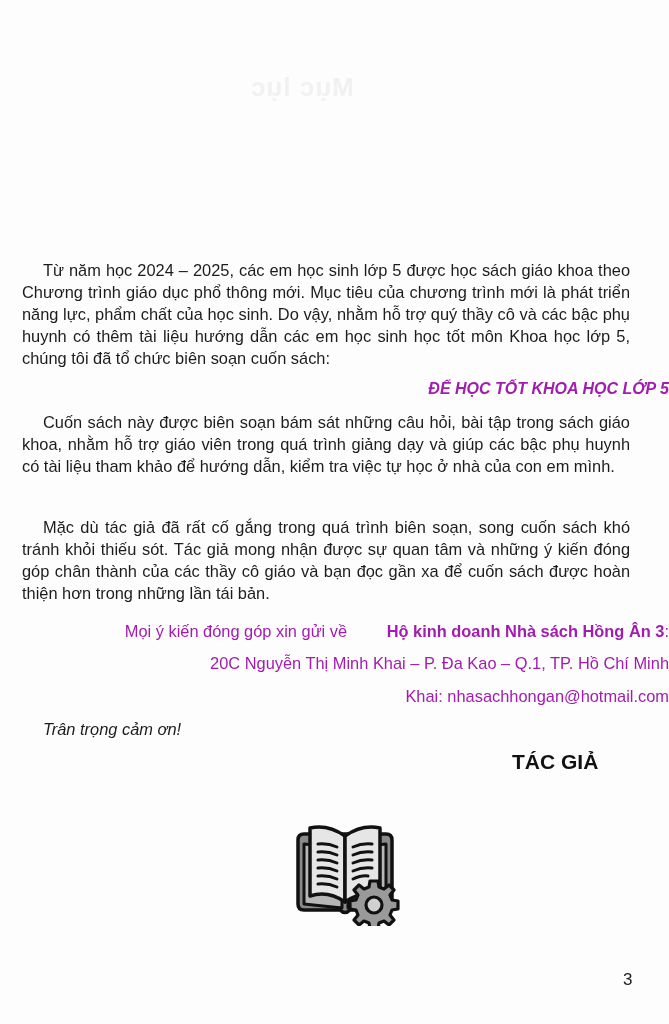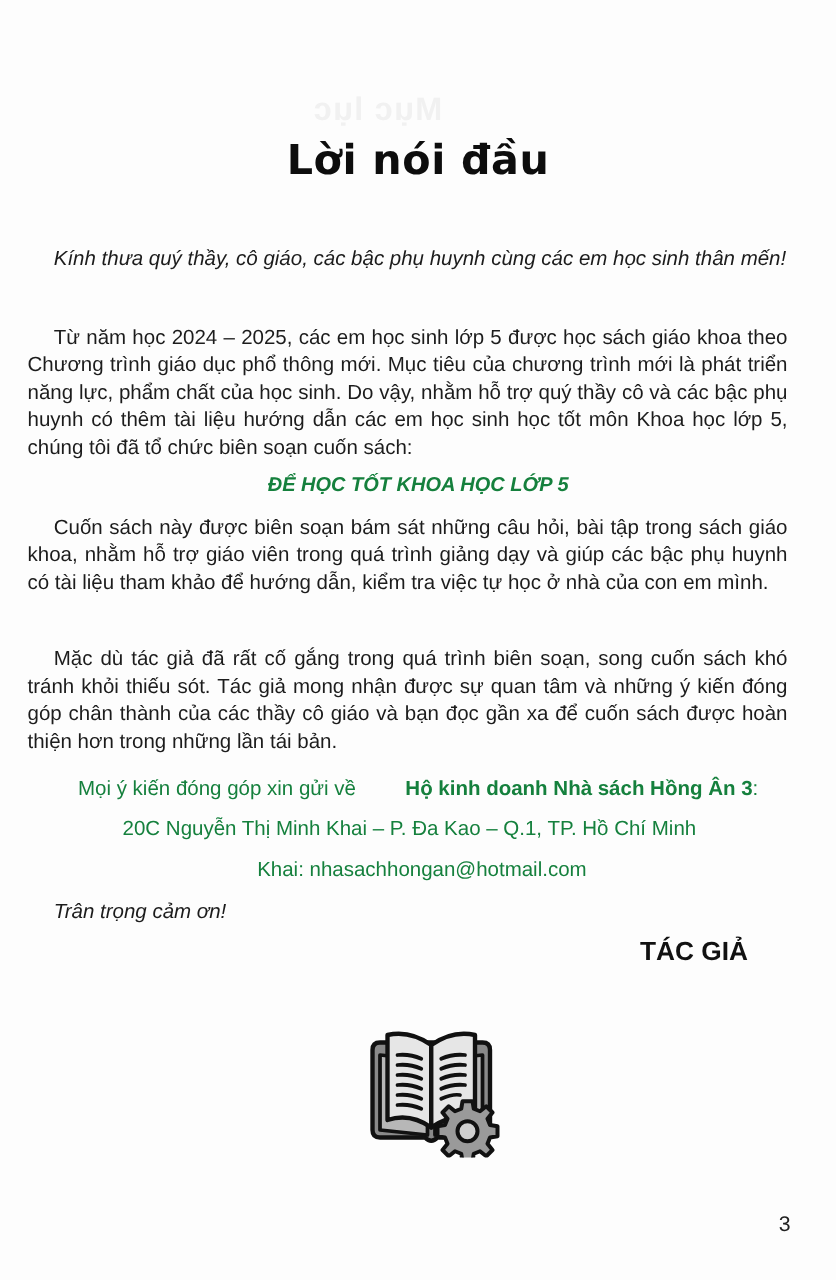--- a/index.html
+++ b/index.html
@@ -49,24 +49,24 @@
       font-size: 16.4px;
       line-height: 22px;
       text-align: justify;
       color: #1c1c1c;
     }
     .body-text.indent { text-indent: 21px; }
     .italic { font-style: italic; }
     .center-line {
       position: absolute;
       left: 0; right: 0;
-      text-align: center;
+      text-align: right;
       font-size: 16.4px;
       line-height: 22px;
-      color: #15803d;
+      color: #a21caf;
     }
     .book-title {
       font-weight: bold;
       font-style: italic;
       font-size: 16px;
     }
     .bold { font-weight: bold; padding-left: 35px; }
     .signature {
       position: absolute;
       left: 512px;
@@ -90,23 +90,21 @@
       color: #222;
     }
   </style>
 </head>
 <body>
 
 <div class="page">
 
   <div class="bleed">Mục lục</div>
 
-  <div class="title">Lời nói đầu</div>
 
-  <div class="body-text indent italic" style="top:196px;">Kính thưa quý thầy, cô giáo, các bậc phụ huynh cùng các em học sinh thân mến!</div>
 
   <div class="body-text indent" style="top:259px;">Từ năm học 2024 – 2025, các em học sinh lớp 5 được học sách giáo khoa theo Chương trình giáo dục phổ thông mới. Mục tiêu của chương trình mới là phát triển năng lực, phẩm chất của học sinh. Do vậy, nhằm hỗ trợ quý thầy cô và các bậc phụ huynh có thêm tài liệu hướng dẫn các em học sinh học tốt môn Khoa học lớp 5, chúng tôi đã tổ chức biên soạn cuốn sách:</div>
 
   <div class="center-line book-title" style="top:378px;">ĐỂ HỌC TỐT KHOA HỌC LỚP 5</div>
 
   <div class="body-text indent" style="top:411px;">Cuốn sách này được biên soạn bám sát những câu hỏi, bài tập trong sách giáo khoa, nhằm hỗ trợ giáo viên trong quá trình giảng dạy và giúp các bậc phụ huynh có tài liệu tham khảo để hướng dẫn, kiểm tra việc tự học ở nhà của con em mình.</div>
 
   <div class="body-text indent" style="top:516px;">Mặc dù tác giả đã rất cố gắng trong quá trình biên soạn, song cuốn sách khó tránh khỏi thiếu sót. Tác giả mong nhận được sự quan tâm và những ý kiến đóng góp chân thành của các thầy cô giáo và bạn đọc gần xa để cuốn sách được hoàn thiện hơn trong những lần tái bản.</div>
 
   <div class="center-line" style="top:620px;">

